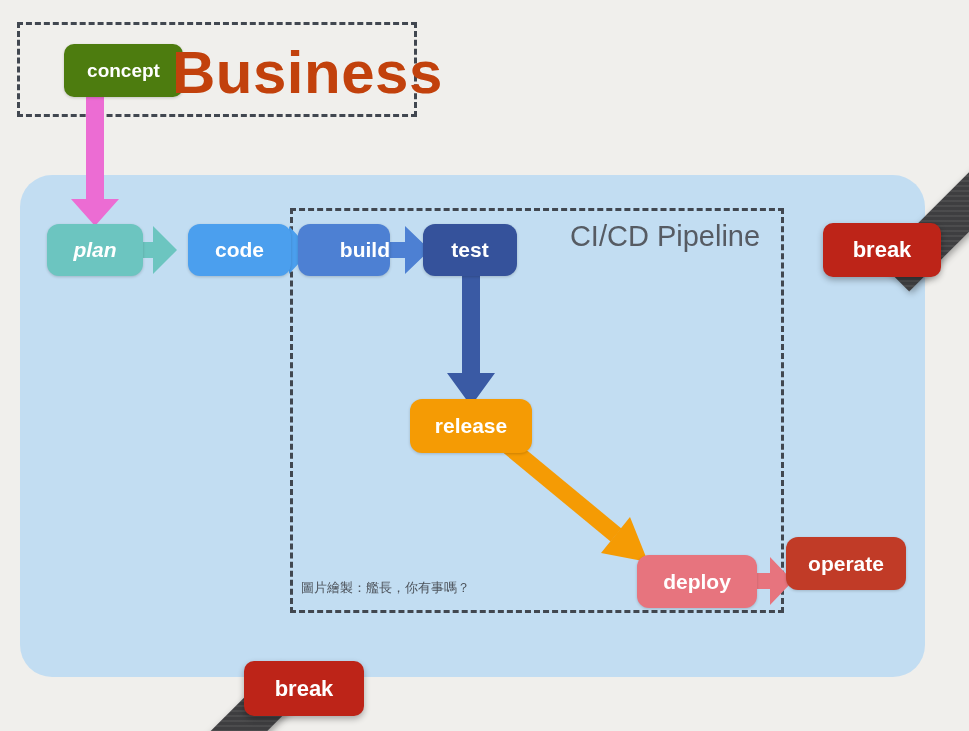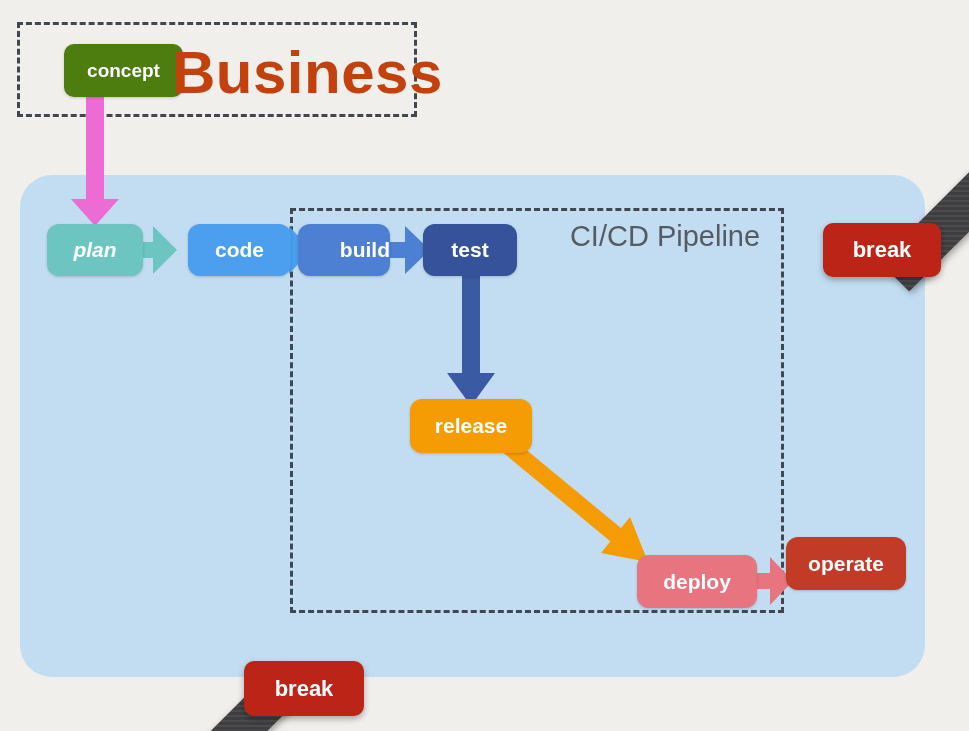--- a/index.html
+++ b/index.html
@@ -130,20 +130,21 @@
     <span>release</span>
   </div>
   <div class="node node-deploy" style="background-color: rgb(231, 116, 126);">
     <span>deploy</span>
   </div>
   <div class="node node-operate" style="background-color: rgb(193, 59, 39);">
     <span>operate</span>
   </div>
 
   <div class="cicd-title">CI/CD Pipeline</div>
+  <div class="caption">圖片繪製：艦長，你有事嗎？</div>
 
   <div class="break-btn break-top" style="background-color: rgb(189, 36, 24);">
     <span>break</span>
   </div>
   <div class="break-btn break-bottom" style="background-color: rgb(189, 36, 24);">
     <span>break</span>
   </div>
 
 </div>
 

